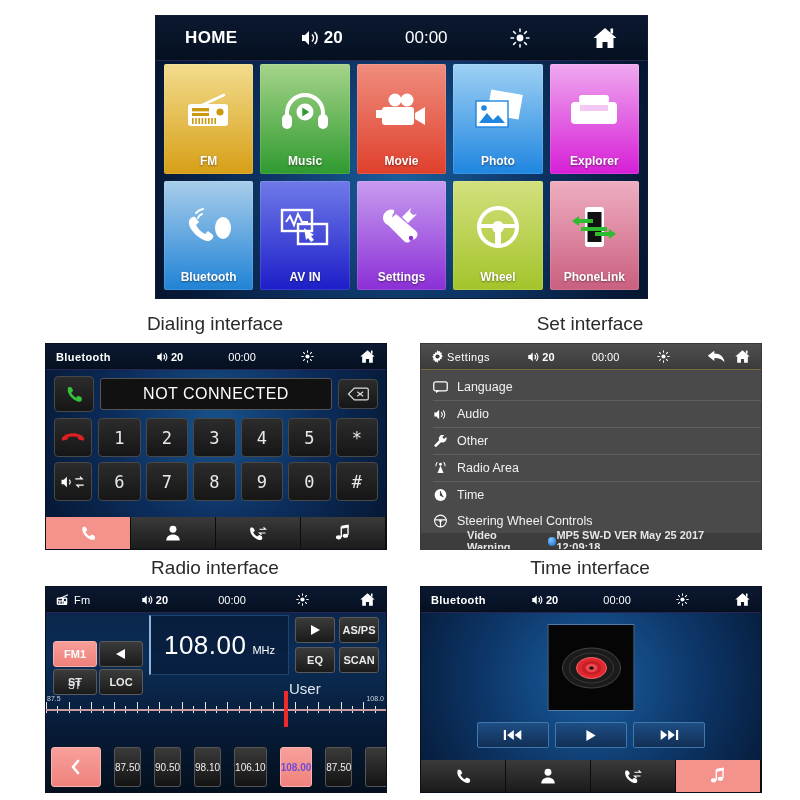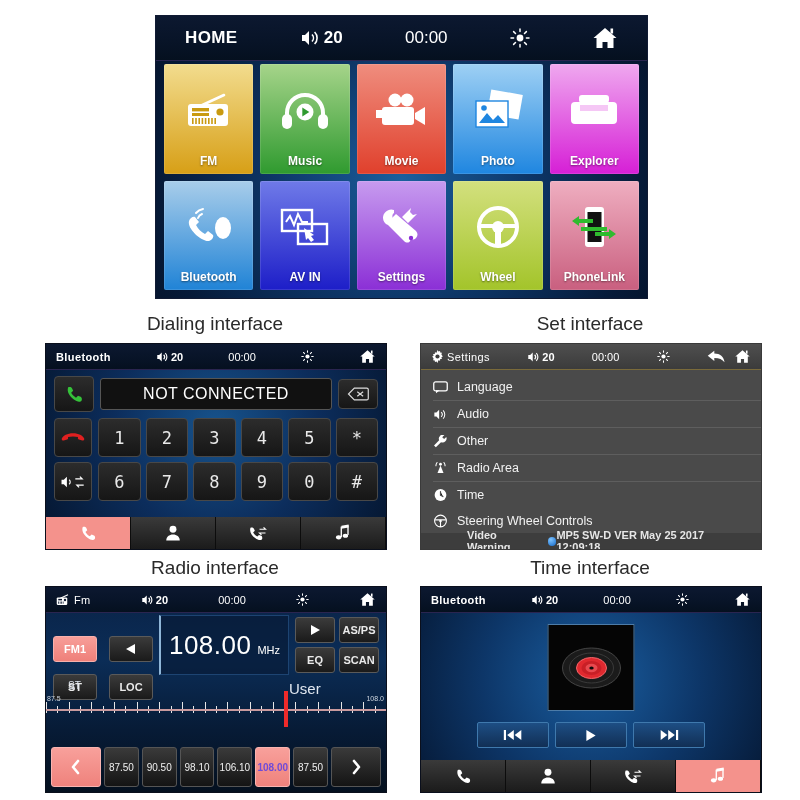--- a/index.html
+++ b/index.html
@@ -78,41 +78,41 @@
   .setg-foot{position:absolute;left:0;right:0;bottom:0;height:16px;
     background:#3d3d3d;display:flex;align-items:center;
     padding:0 8px;color:#e6e6e6;font-size:11px;font-weight:bold;}
   .bluedot{width:9px;height:9px;border-radius:50%;
     background:radial-gradient(circle at 35% 30%,#7fc4ff,#1268c8);margin-left:5px;}
 
   
   #radio{left:45px;top:586px;
     background:linear-gradient(to bottom,#0a2246 0%,#0b2d57 35%,#071b36 70%,#04101f 100%);}
   .rad-top{position:absolute;left:0;right:0;top:25px;height:66px;display:flex;align-items:center;padding:0 7px;gap:6px;}
-  .rad-lbtns{display:grid;grid-template-columns:repeat(2,44px);grid-template-rows:repeat(2,26px);gap:12px;margin-top:45px;}
+  .rad-lbtns{display:grid;grid-template-columns:repeat(2,44px);grid-template-rows:repeat(2,26px);gap:2px;margin-top:45px;}
   .rbtn{background:linear-gradient(to bottom,#3b3b3b,#1a1a1a);border:1px solid #5a5a5a;
     border-radius:3px;color:#eaeaea;font-size:11px;font-weight:bold;
     display:flex;align-items:center;justify-content:center;cursor:pointer;}
   .rbtn.pink{background:linear-gradient(to bottom,#f79e99,#ef807a);border-color:#f7b0ac;color:#fff;}
   .freqbox{flex:1;height:58px;border-left:2px solid #8fb6d8;background:rgba(7,26,54,.65);
     border-top:1px solid #1d4472;border-right:1px solid #1d4472;border-bottom:1px solid #1d4472;
     display:flex;align-items:center;justify-content:center;gap:6px;color:#fff;}
   .freqval{font-size:26px;letter-spacing:.5px;}
   .frequnit{font-size:11px;margin-top:9px;}
   .rad-rbtns{display:grid;grid-template-columns:repeat(2,40px);grid-template-rows:repeat(2,26px);gap:4px;}
   .scalearea{position:absolute;left:0;right:0;top:92px;height:52px;}
   .sc-st{position:absolute;left:22px;top:1px;color:#dfe6ef;font-size:10px;}
   .sc-user{position:absolute;left:243px;top:1px;color:#dfe6ef;font-size:15px;}
   .sc-min{position:absolute;left:1px;top:16px;color:#cfd6df;font-size:7px;}
   .sc-max{position:absolute;right:2px;top:16px;color:#cfd6df;font-size:7px;}
   .sc-line{position:absolute;left:0;right:0;top:30px;height:2px;background:#c99a9e;}
   .tickrow{position:absolute;left:0;right:0;top:23px;height:14px;}
   .tick{position:absolute;top:0;width:1px;background:#e7e7e7;}
   .sc-cursor{position:absolute;top:12px;width:4px;height:36px;background:#ef2a2a;}
-  .presets{position:absolute;left:5px;right:5px;bottom:5px;height:40px;display:flex;gap:3px;}
+  .presets{position:absolute;left:5px;right:5px;bottom:5px;height:40px;display:flex;gap:13px;}
   .pre{flex:1;background:linear-gradient(to bottom,#3a3a3a,#141414);border:1px solid #555;
     border-radius:3px;color:#f0f0f0;font-size:10px;display:flex;align-items:center;
     justify-content:center;cursor:pointer;}
   .pre.sel{background:linear-gradient(to bottom,#f8a09b,#ef827c);border-color:#f9b4b0;color:#6f4bd8;font-weight:bold;}
   .pre.arrow{flex:0 0 48px;background:linear-gradient(to bottom,#f8a09b,#ef827c);border-color:#f9b4b0;color:#fff;}
   .pre.arrow.dark{background:linear-gradient(to bottom,#3a3a3a,#141414);border-color:#555;}
 
   
   #music{left:420px;top:586px;
     background:radial-gradient(ellipse 80% 130% at 50% 45%,#1a5ea0 0%,#0d3668 40%,#061b39 72%,#030c1e 100%);}

